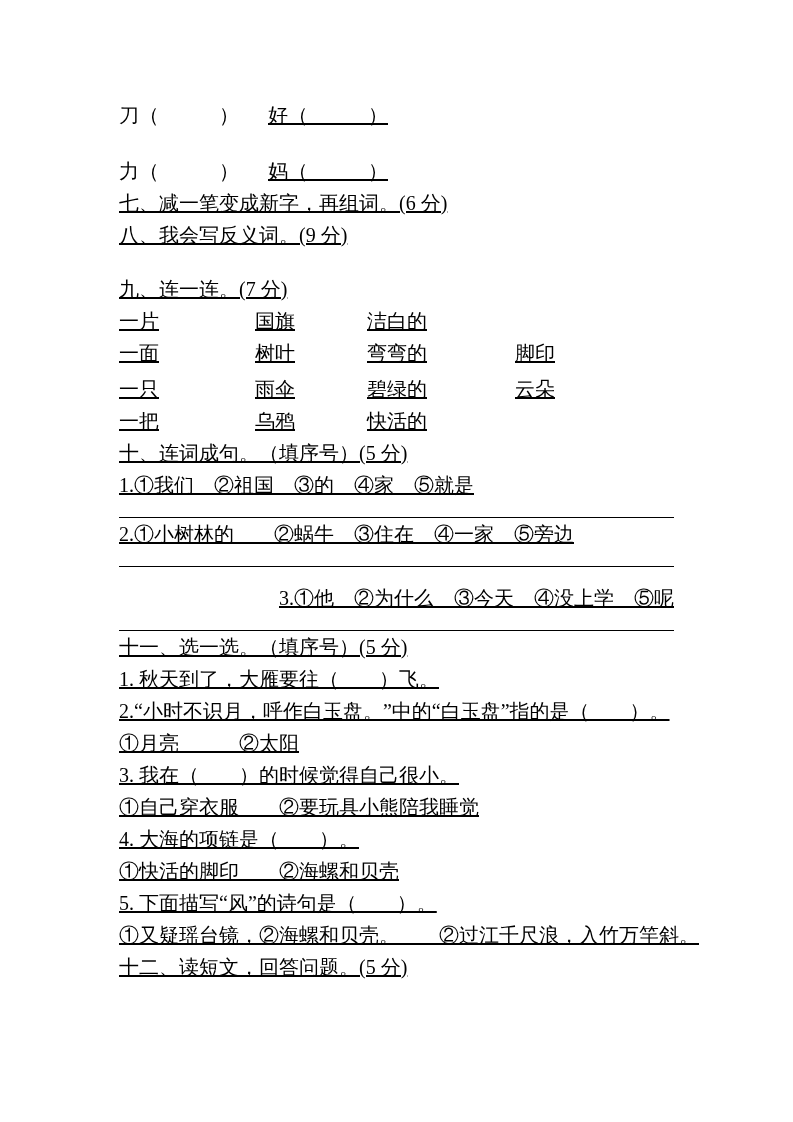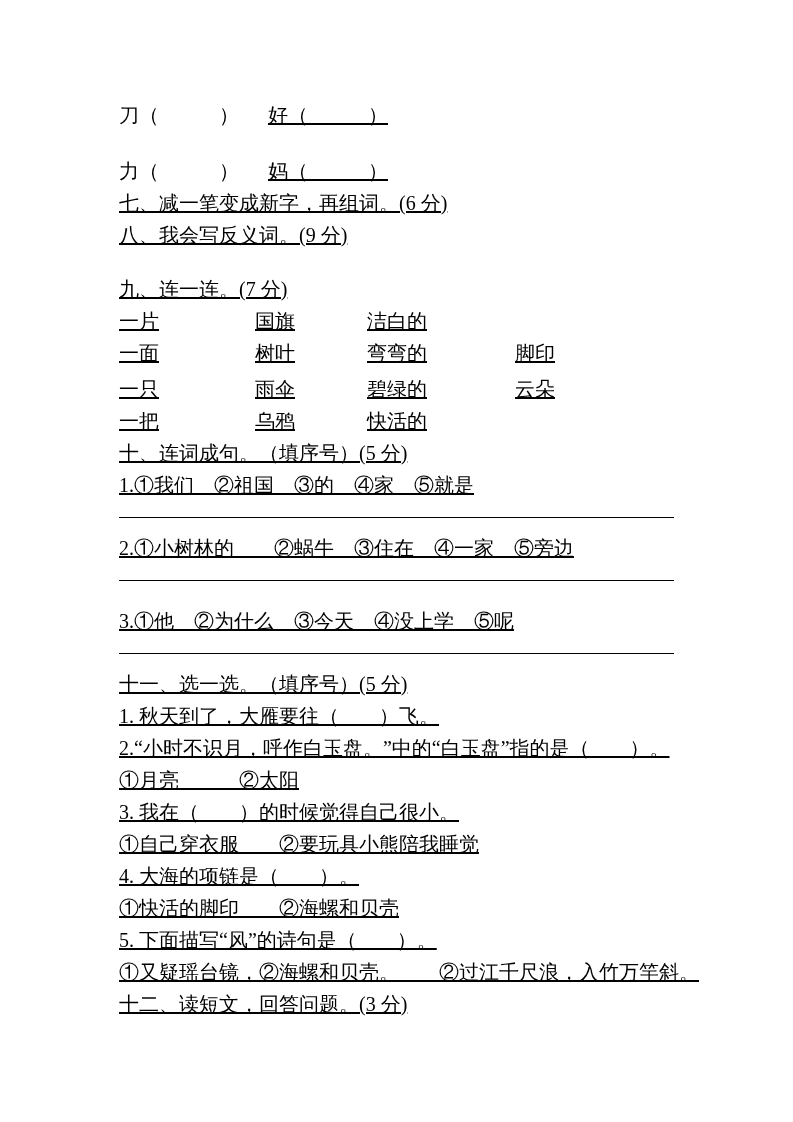--- a/index.html
+++ b/index.html
@@ -24,22 +24,22 @@
     text-decoration: underline;
   }
   .pair .cell1 { display: inline-block; width: 149px; }
   .match { display: grid; grid-template-columns: 112px 88px 124px auto; gap: 24px; }
   .answer-line {
     height: 16px;
     border-bottom: 1px solid #000;
   }
   .mt4  { margin-top: 4px; }
   .mt8  { margin-top: 24px; }
-  .mt12 { margin-top: 24px; }
-  .mt14 { margin-top: 14px; }
+  .mt12 { margin-top: 15px; text-align: right; }
+  .mt14 { }
   .mt22 { margin-top: 22px; }
 </style>
 </head>
 <body>
 
 <div class="page">
 
   <div class="line pair"><span class="cell1">刀（　　　）</span><span>好（　　　）</span></div>
   <div class="line pair mt8"><span class="cell1">力（　　　）</span><span>妈（　　　）</span></div>
 
@@ -82,15 +82,15 @@
   <div class="line">1. 秋天到了，大雁要往（　　）飞。</div>
   <div class="line">2.“小时不识月，呼作白玉盘。”中的“白玉盘”指的是（　　）。</div>
   <div class="line">①月亮　　　②太阳</div>
   <div class="line">3. 我在（　　）的时候觉得自己很小。</div>
   <div class="line">①自己穿衣服　　②要玩具小熊陪我睡觉</div>
   <div class="line">4. 大海的项链是（　　）。</div>
   <div class="line">①快活的脚印　　②海螺和贝壳</div>
   <div class="line">5. 下面描写“风”的诗句是（　　）。</div>
   <div class="line">①又疑瑶台镜，②海螺和贝壳。　　②过江千尺浪，入竹万竿斜。</div>
 
-  <div class="line">十二、读短文，回答问题。(3 分)</div>
+  <div class="line">十二、读短文，回答问题。(5 分)</div>
 
 </div>
 
 </body></html>

